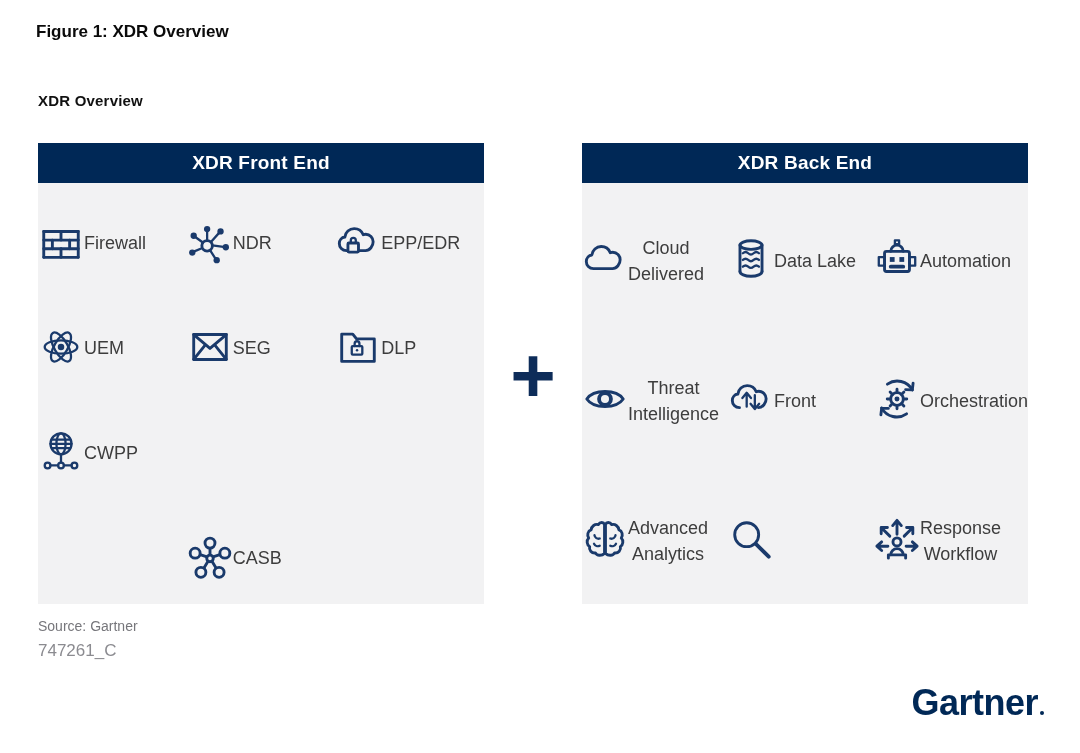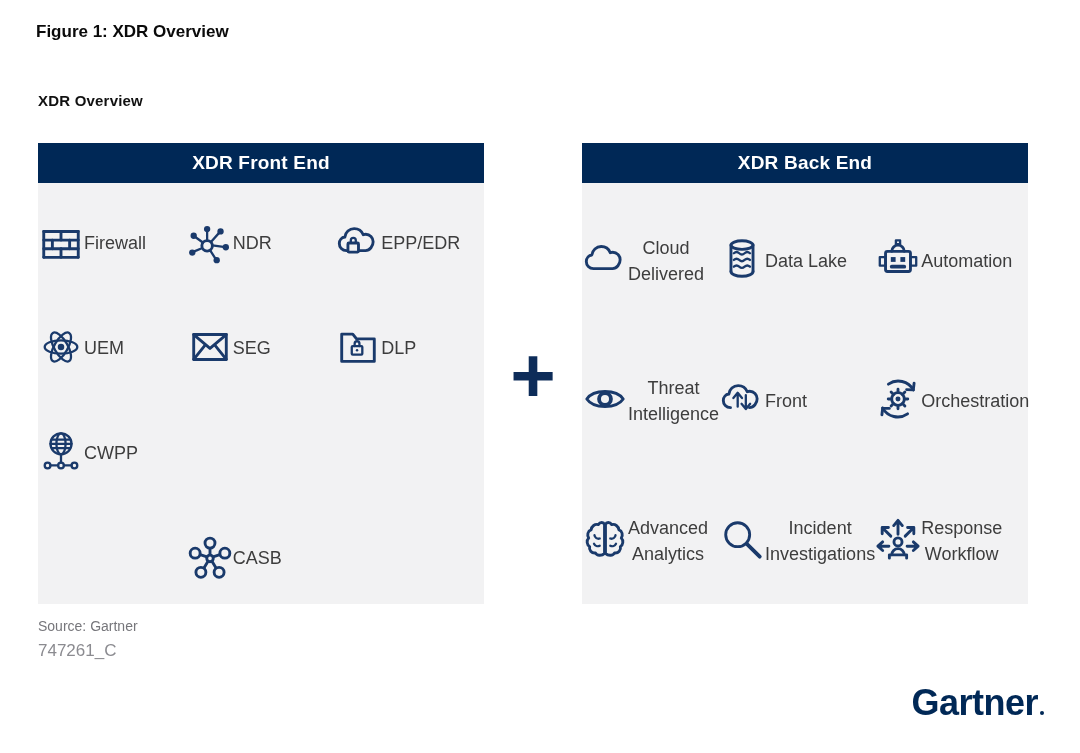--- a/index.html
+++ b/index.html
@@ -276,22 +276,20 @@
 Analytics</span>
     </div>
 
     <div class="cell">
       <span class="icon">
         <svg class="ic" width="46" height="46" viewBox="0 0 48 48">
           <circle cx="19.5" cy="19.5" r="12.5"></circle>
           <path class="thick" d="M29 29 L42.5 42.5"></path>
         </svg>
       </span>
-      <span class="label">Incident
-Investigations</span>
     </div>
 
     <div class="cell">
       <span class="icon">
         <svg class="ic thin" width="46" height="46" viewBox="0 0 48 48">
           <circle cx="24" cy="27" r="4.2"></circle>
           <path d="M17.5 40.5 A6.5 6.5 0 0 1 30.5 40.5"></path>
           <path d="M15 44 V40.5 H33 V44"></path>
           <path d="M24 19 V5.5 M19.5 10 L24 4.5 L28.5 10"></path>
           <path d="M14.5 31.5 H3.5 M8 27 L3 31.5 L8 36"></path>

